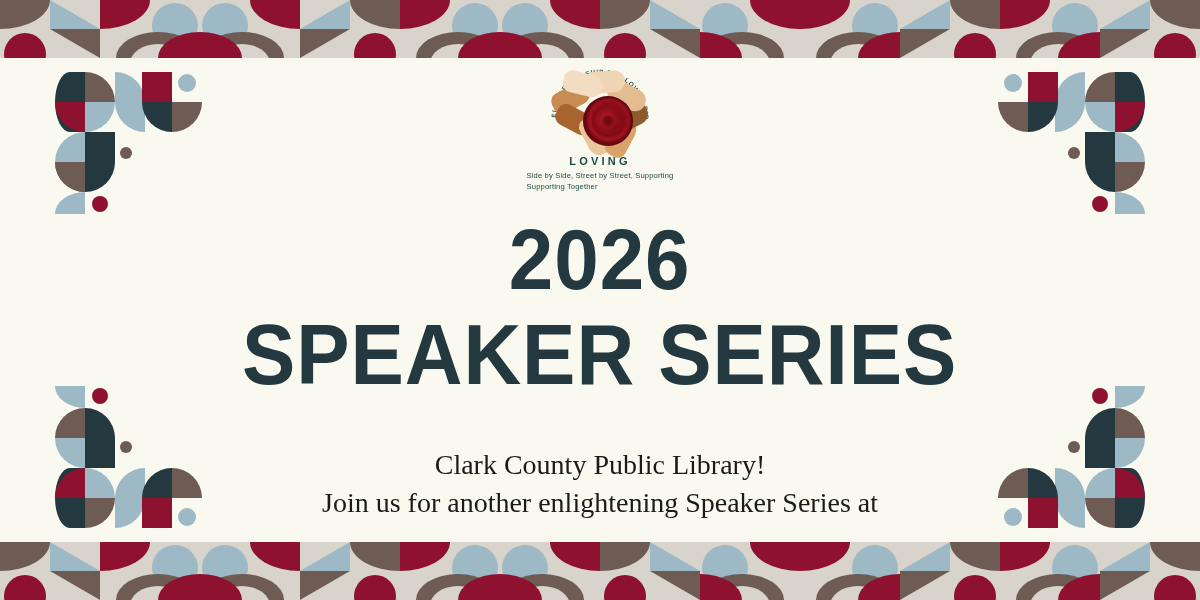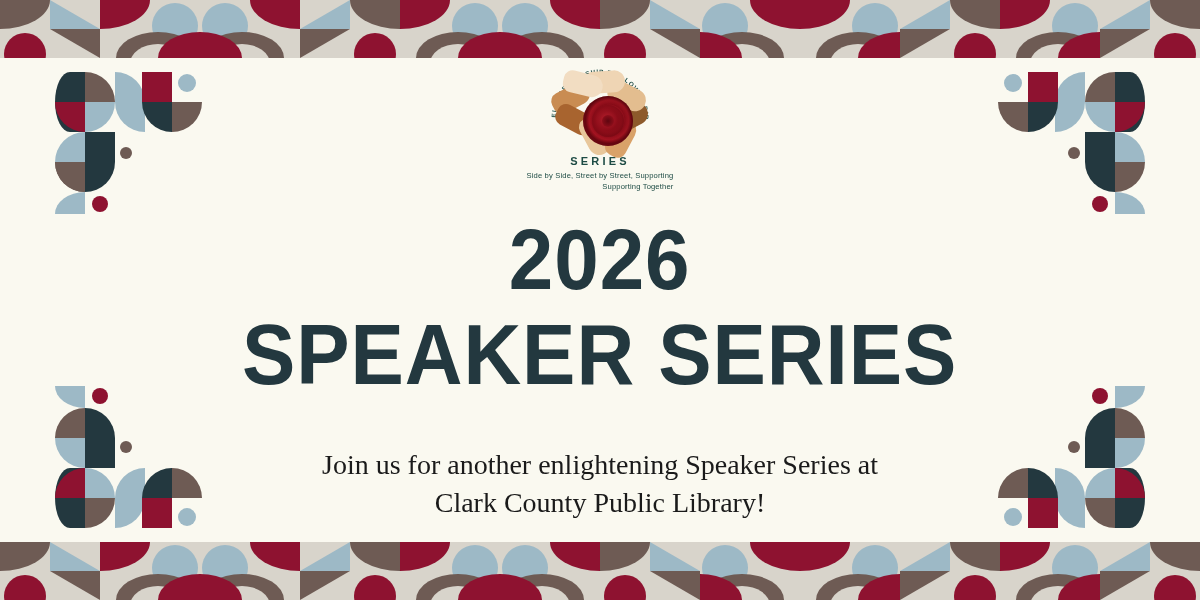--- a/index.html
+++ b/index.html
@@ -153,21 +153,21 @@
     font-weight: 700;
     letter-spacing: 3.2px;
     color: #1d4b44;
     font-family: "Liberation Sans", sans-serif;
   }
   .logo-tagline {
     margin-top: 3px;
     font-size: 7.6px;
     line-height: 11px;
     color: #1d4b44;
-    text-align: right;
+    text-align: left;
     font-family: "Liberation Sans", sans-serif;
     letter-spacing: .15px;
   }
 
   .title-year {
     margin-top: 24px;
     font-family: "Liberation Sans", sans-serif;
     font-weight: 700;
     font-size: 86px;
     line-height: 86px;
@@ -500,29 +500,29 @@
           <div class="hand" style="left:22px;top:52px;background:#e8c79b;transform:rotate(62deg);"></div>
           <div class="hand" style="left:48px;top:54px;background:#d9a269;transform:rotate(-62deg);"></div>
           <div class="hand" style="left:56px;top:34px;background:#8d5a2b;transform:rotate(-28deg);"></div>
           <div class="hand" style="left:54px;top:12px;background:#e3bd8f;transform:rotate(28deg);"></div>
           <div class="hand" style="left:32px;top:-2px;background:#efd5b4;transform:rotate(-4deg);"></div>
           <div class="hand" style="left:10px;top:0px;background:#f2ddc2;transform:rotate(14deg);"></div>
           <div class="rose"></div>
         </div>
       </div>
 
-      <div class="logo-name">SERIES</div>
+      <div class="logo-name">LOVING</div>
       <div class="logo-tagline">
         <div>Side by Side, Street by Street, Supporting</div>
         <div>Supporting Together</div>
       </div>
     </div>
 
     <div class="title-year">2026</div>
     <div class="title-main">SPEAKER SERIES</div>
 
     <div class="subtitle">
+      <div>Clark County Public Library!</div>
       <div>Join us for another enlightening Speaker Series at</div>
-      <div>Clark County Public Library!</div>
     </div>
 
   </div>
 </div>
 
 </body></html>

